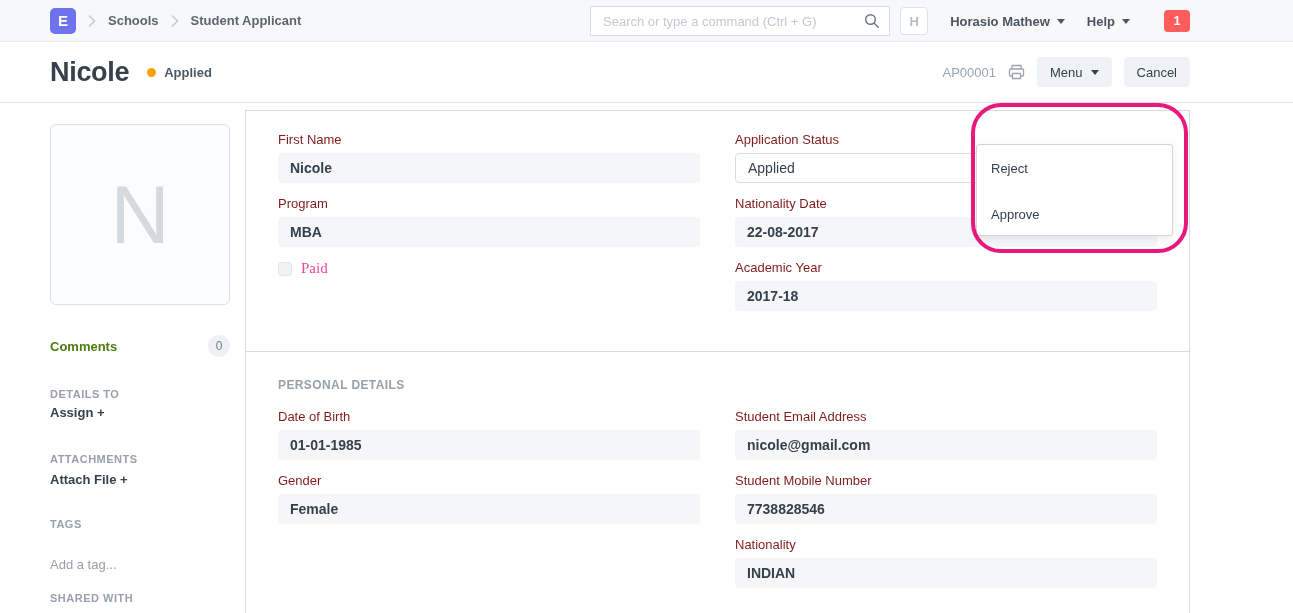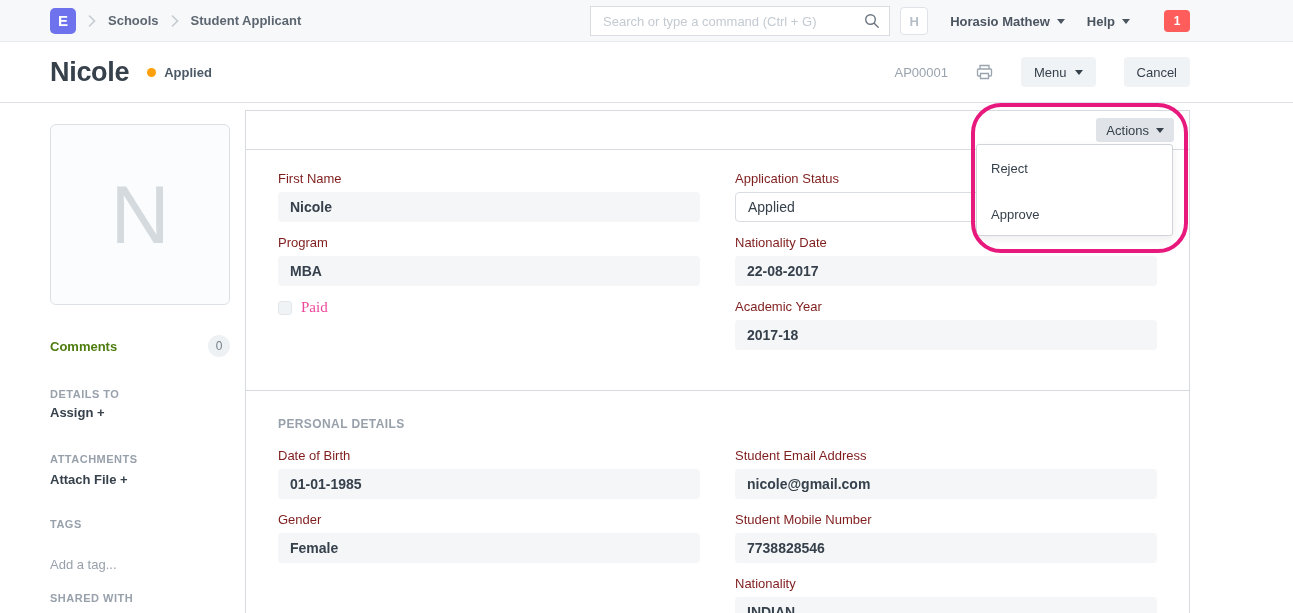--- a/index.html
+++ b/index.html
@@ -33,21 +33,21 @@
     display:flex; align-items:center; justify-content:center; cursor:pointer; }
   .nav-right-inner { display:flex; align-items:center; gap:22px; margin-right:60px; }
 
   
   .page-head { position:absolute; top:42px; left:0; width:100%; height:61px; background:#fff;
     border-bottom:1px solid #dfe2e6; display:flex; align-items:center; padding:0 103px 0 50px; }
   .page-title { font-size:27px; font-weight:bold; color:#36414c; letter-spacing:-0.3px; }
   .indicator { display:flex; align-items:center; margin-left:18px; }
   .indicator-dot { width:9px; height:9px; border-radius:50%; background:#ffa00a; margin-right:8px; }
   .indicator-text { font-size:13px; font-weight:bold; color:#4c5a67; }
-  .head-actions { position:absolute; right:103px; display:flex; align-items:center; gap:28px; }
+  .head-actions { position:absolute; right:103px; display:flex; align-items:center; gap:12px; }
   .doc-id { font-size:13px; color:#9aa4ae; }
   .btn { height:30px; padding:0 13px; background:#f0f3f6; border:none; border-radius:4px;
     font-size:13px; color:#36414c; font-family:inherit; display:flex; align-items:center; cursor:pointer; }
   .btn .caret { border-top-color:#36414c; margin-left:8px; }
   .printer { cursor:pointer; display:flex; align-items:center; }
 
   
   .user-image { position:absolute; left:50px; top:124px; width:180px; height:181px;
     border:1px solid #dce0e5; border-radius:6px; background:#fbfcfd;
     display:flex; align-items:center; justify-content:center; cursor:pointer; }
@@ -179,26 +179,20 @@
   </div>
   <div class="side-heading" style="top:388px;">DETAILS TO</div>
   <div class="side-action" style="top:405px;">Assign +</div>
   <div class="side-heading" style="top:453px;text-align:right;">ATTACHMENTS</div>
   <div class="side-action" style="top:472px;">Attach File +</div>
   <div class="side-heading" style="top:518px;">TAGS</div>
   <div class="side-muted" style="top:536px;">Add a tag...</div>
   <div class="side-heading" style="top:592px;">SHARED WITH</div>
 
   <div class="form-card">
-    <div class="actions-row">
-      <button class="btn-actions">
-        <span>Actions</span>
-        <span class="caret"></span>
-      </button>
-    </div>
 
     <div class="form-section">
       <div class="form-col">
         <div class="field">
           <span class="field-label">First Name</span>
           <div class="field-value">Nicole</div>
         </div>
         <div class="field">
           <span class="field-label">Program</span>
           <div class="field-value">MBA</div>

